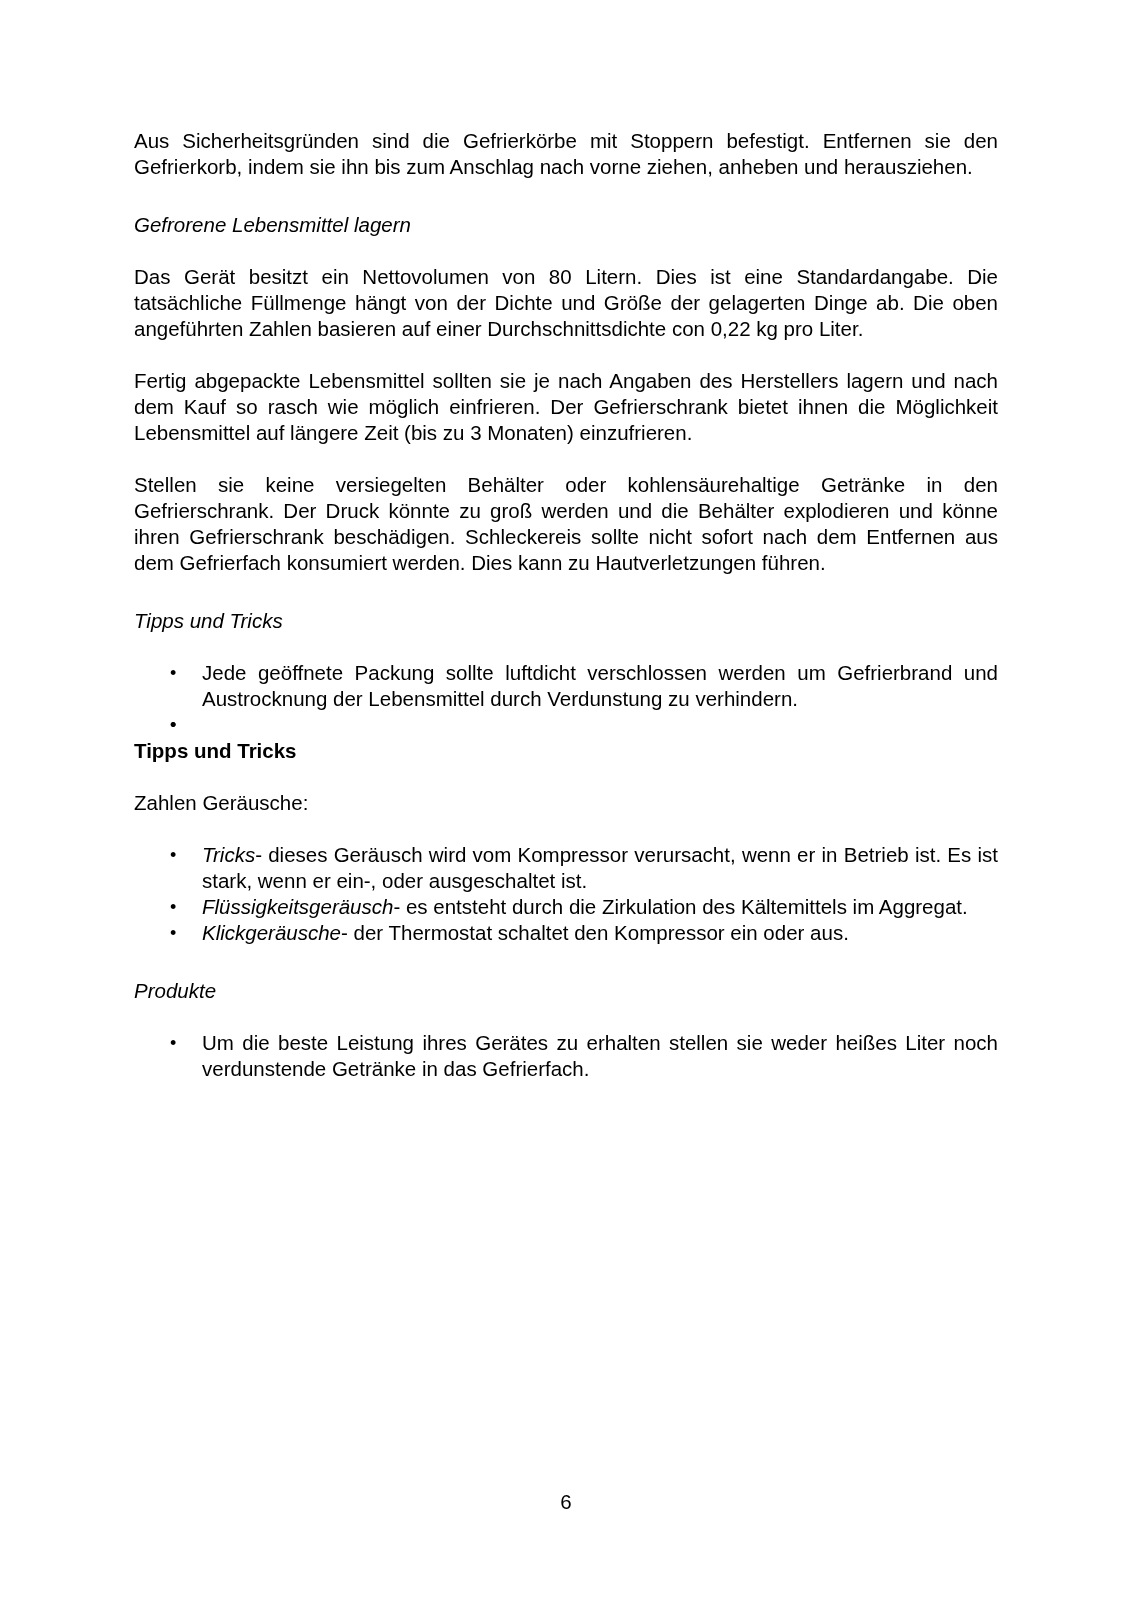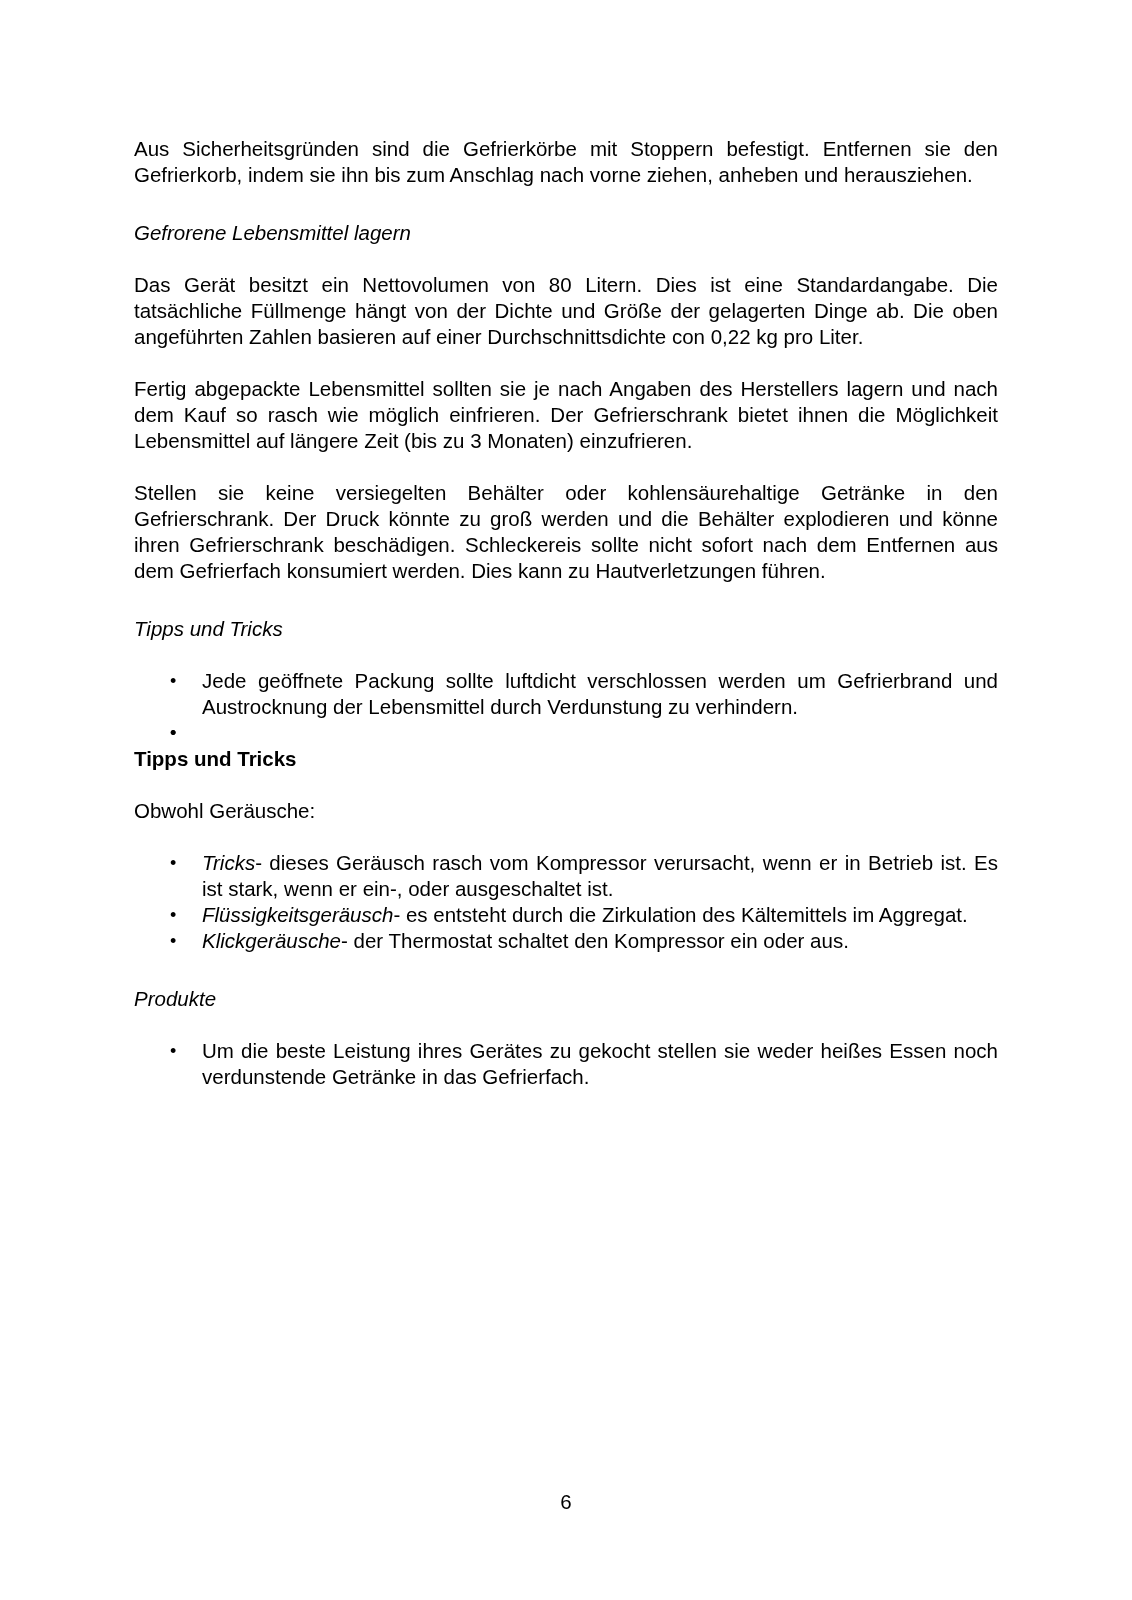--- a/index.html
+++ b/index.html
@@ -11,21 +11,21 @@
       width: 1132px;
       height: 1600px;
       position: relative;
       overflow: hidden;
       font-family: "Liberation Sans", sans-serif;
       color: #000000;
     }
     .page {
       position: absolute;
       left: 134px;
-      top: 136px;
+      top: 128px;
       width: 864px;
       font-size: 20.5px;
       line-height: 26px;
     }
     p {
       margin: 0 0 26px 0;
       text-align: justify;
       text-align-last: left;
     }
     .it { font-style: italic; margin-top: 32px; }
@@ -82,40 +82,40 @@
       <span class="bullet">•</span>
     </li>
     <li>
       <span class="bullet">•</span>
     </li>
   </ul>
 
   <p class="bold">Tipps und Tricks</p>
 
 
-  <p>Obwohl Geräusche:</p>
+  <p>Zahlen Geräusche:</p>
 
   <ul>
     <li>
       <span class="bullet">•</span>
-      <span class="it">Tricks</span><span>- dieses Geräusch rasch vom Kompressor verursacht, wenn er in Betrieb ist. Es ist stark, wenn er ein-, oder ausgeschaltet ist.</span>
+      <span class="it">Tricks</span><span>- dieses Geräusch wird vom Kompressor verursacht, wenn er in Betrieb ist. Es ist stark, wenn er ein-, oder ausgeschaltet ist.</span>
     </li>
     <li>
       <span class="bullet">•</span>
       <span class="it">Flüssigkeitsgeräusch</span><span>- es entsteht durch die Zirkulation des Kältemittels im Aggregat.</span>
     </li>
     <li>
       <span class="bullet">•</span>
       <span class="it">Klickgeräusche</span><span>- der Thermostat schaltet den Kompressor ein oder aus.</span>
     </li>
   </ul>
 
   <p class="it">Produkte</p>
 
   <ul>
     <li>
       <span class="bullet">•</span>
-      <span>Um die beste Leistung ihres Gerätes zu gekocht stellen sie weder heißes Essen noch verdunstende Getränke in das Gefrierfach.</span>
+      <span>Um die beste Leistung ihres Gerätes zu erhalten stellen sie weder heißes Liter noch verdunstende Getränke in das Gefrierfach.</span>
     </li>
   </ul>
 </div>
 
 <div class="page-number">6</div>
 
 </body></html>

